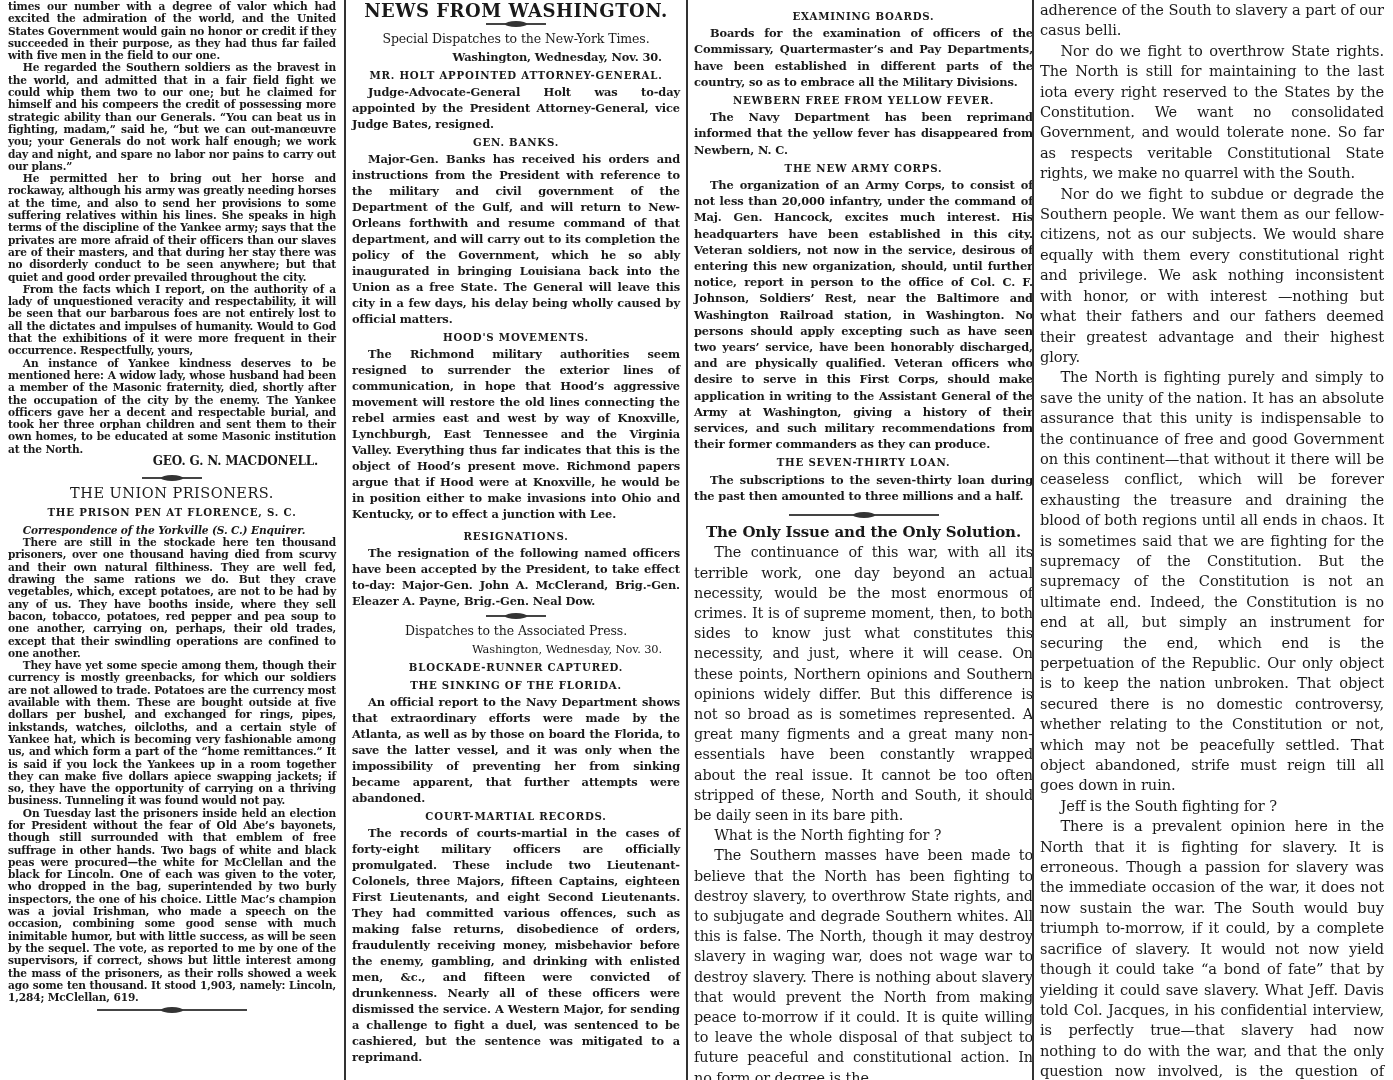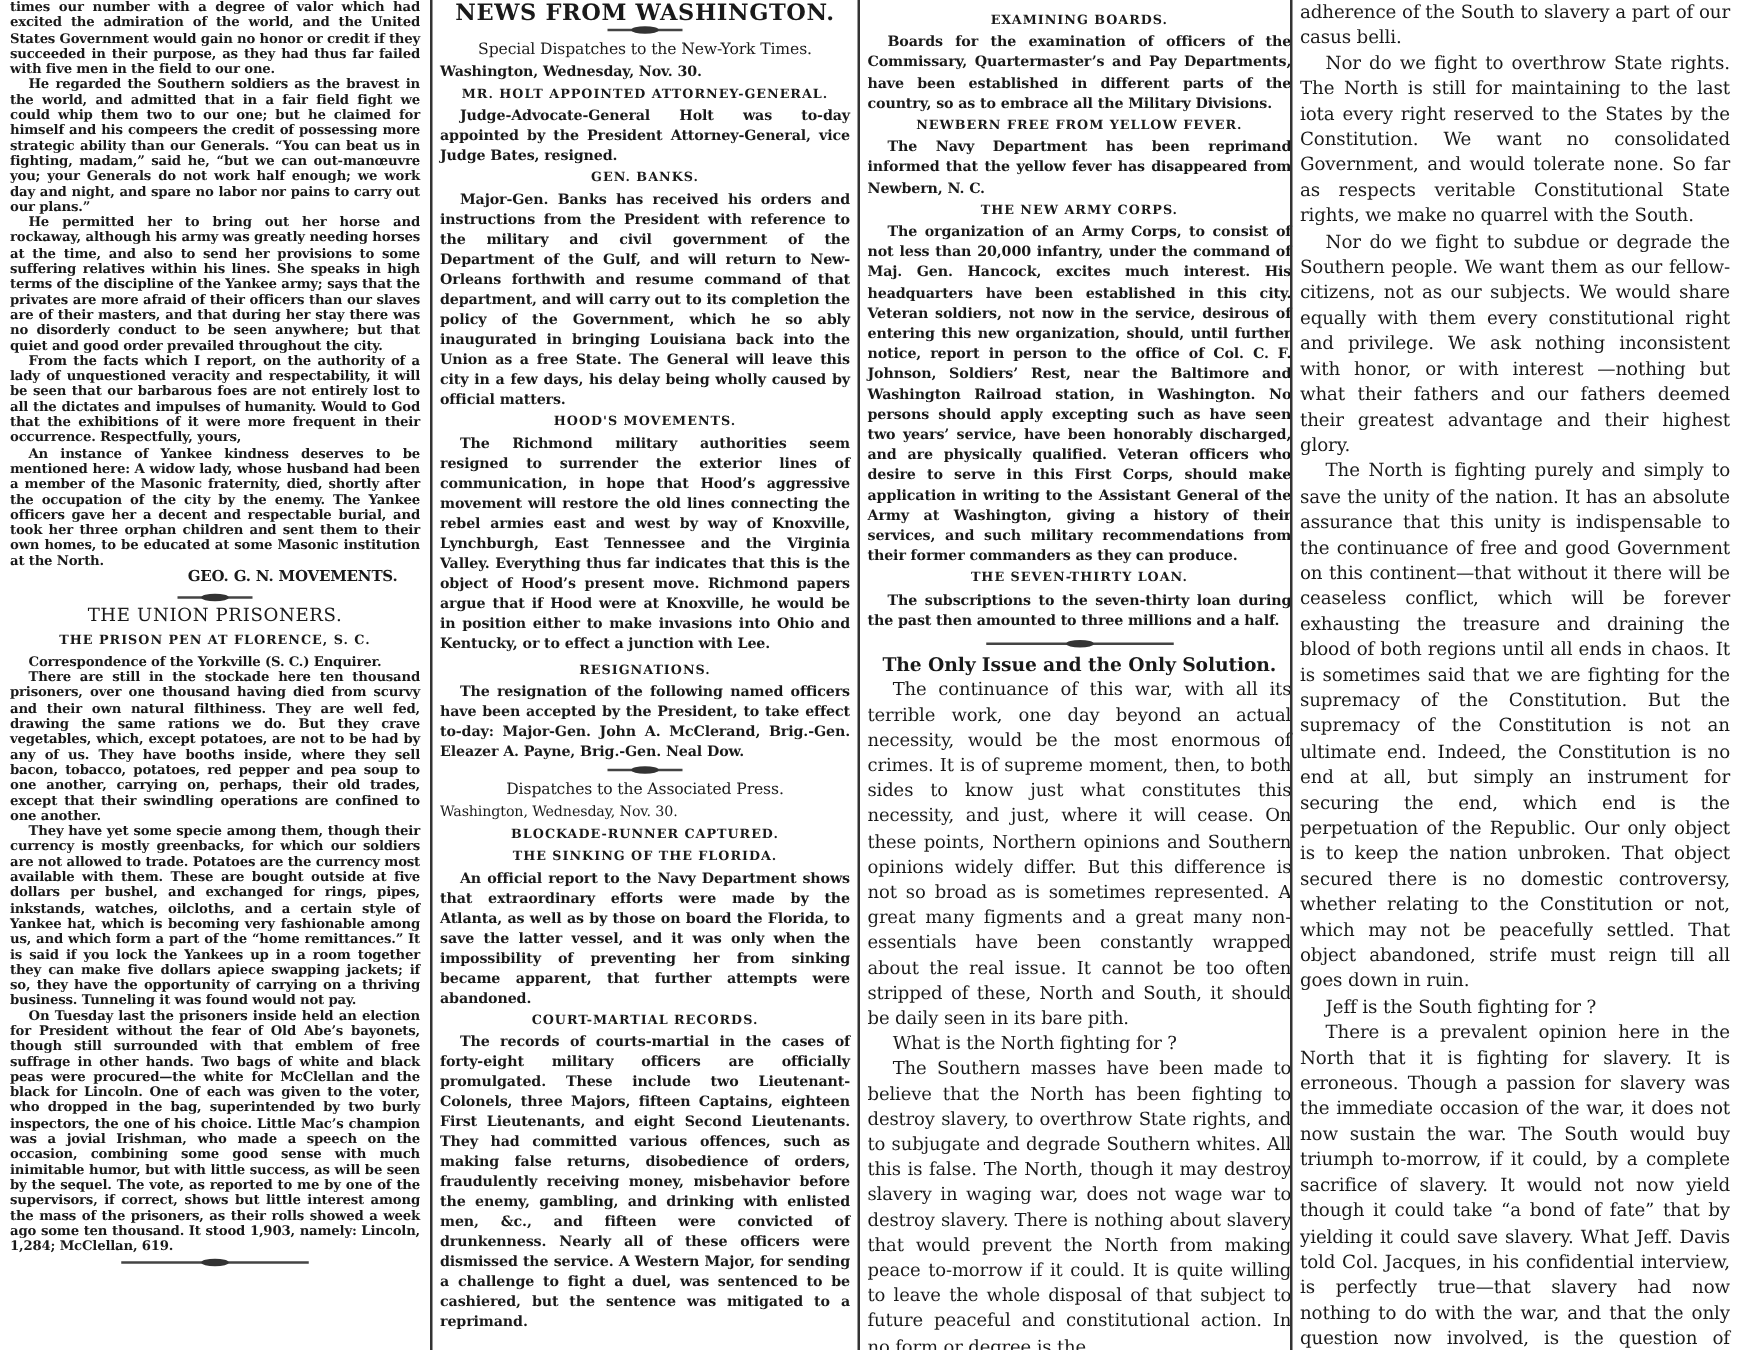--- a/index.html
+++ b/index.html
@@ -18,23 +18,23 @@
   .c3 { left:688px; width:351px; font-size:11.4px; line-height:16.2px; font-weight:bold; letter-spacing:-0.1px; }
   .c4 { left:1034px; width:356px; font-size:14.6px; line-height:20.4px; letter-spacing:-0.1px; }
   .c3 .ed { font-size:14.4px; line-height:20.2px; font-weight:normal; }
   .c4 p { font-weight:normal; }
   .rule-v { position:absolute; top:0; width:1.5px; background:#333; }
   p { margin:0; text-align:justify; text-indent:1.4em; }
   p.noindent { text-indent:0; }
   .head-big { text-align:center; font-weight:bold; font-size:18px; letter-spacing:0.5px; margin:3px 0 4px; text-indent:0; }
   .head-mid { text-align:center; font-weight:normal; font-size:13.5px; margin:2px 0; text-indent:0; }
   .sub { text-align:center; font-weight:bold; font-size:10.2px; letter-spacing:0.8px; margin:2px 0 1px; text-indent:0; text-transform:uppercase; }
-  .dateline { font-weight:bold; padding-right:18px; text-indent:0; }
+  .dateline { text-align:right; font-weight:bold; padding-right:18px; text-indent:0; }
   .sig { text-align:right; padding-right:18px; font-size:12px; text-indent:0; }
-  .ital { }
+  .ital { font-style:italic; }
   .deco {
     display:block; margin:8px auto; height:2px; background:#444; position:relative;
   }
   .deco::after {
     content:""; position:absolute; left:50%; top:-2px; width:22px; height:6px;
     margin-left:-11px; background:#333; border-radius:50%;
   }
   .q-head { text-align:center; font-weight:bold; font-size:15px; margin:4px 0 2px; text-indent:0; }
   .ed-q { text-indent:1.4em; }
 </style>
@@ -42,21 +42,21 @@
 <body>
 
 <div class="page">
 
   <div class="col c1">
     <p class="noindent">times our number with a degree of valor which had excited the admiration of the world, and the United States Government would gain no honor or credit if they succeeded in their purpose, as they had thus far failed with five men in the field to our one.</p>
     <p>He regarded the Southern soldiers as the bravest in the world, and admitted that in a fair field fight we could whip them two to our one; but he claimed for himself and his compeers the credit of possessing more strategic ability than our Generals. “You can beat us in fighting, madam,” said he, “but we can out-manœuvre you; your Generals do not work half enough; we work day and night, and spare no labor nor pains to carry out our plans.”</p>
     <p>He permitted her to bring out her horse and rockaway, although his army was greatly needing horses at the time, and also to send her provisions to some suffering relatives within his lines. She speaks in high terms of the discipline of the Yankee army; says that the privates are more afraid of their officers than our slaves are of their masters, and that during her stay there was no disorderly conduct to be seen anywhere; but that quiet and good order prevailed throughout the city.</p>
     <p>From the facts which I report, on the authority of a lady of unquestioned veracity and respectability, it will be seen that our barbarous foes are not entirely lost to all the dictates and impulses of humanity. Would to God that the exhibitions of it were more frequent in their occurrence. Respectfully, yours,</p>
     <p>An instance of Yankee kindness deserves to be mentioned here: A widow lady, whose husband had been a member of the Masonic fraternity, died, shortly after the occupation of the city by the enemy. The Yankee officers gave her a decent and respectable burial, and took her three orphan children and sent them to their own homes, to be educated at some Masonic institution at the North.</p>
-    <p class="sig">GEO. G. N. MOVEMENTS.</p>
+    <p class="sig">GEO. G. N. MACDONELL.</p>
     <span class="deco" style="width:60px;margin:10px auto 8px;"></span>
     <div class="head-mid" style="font-weight:normal;font-size:14.5px;letter-spacing:0.5px;">THE UNION PRISONERS.</div>
     <div class="sub" style="margin:6px 0 6px;">THE PRISON PEN AT FLORENCE, S. C.</div>
     <p class="ital" style="text-indent:1.4em;">Correspondence of the Yorkville (S. C.) Enquirer.</p>
     <p>There are still in the stockade here ten thousand prisoners, over one thousand having died from scurvy and their own natural filthiness. They are well fed, drawing the same rations we do. But they crave vegetables, which, except potatoes, are not to be had by any of us. They have booths inside, where they sell bacon, tobacco, potatoes, red pepper and pea soup to one another, carrying on, perhaps, their old trades, except that their swindling operations are confined to one another.</p>
     <p>They have yet some specie among them, though their currency is mostly greenbacks, for which our soldiers are not allowed to trade. Potatoes are the currency most available with them. These are bought outside at five dollars per bushel, and exchanged for rings, pipes, inkstands, watches, oilcloths, and a certain style of Yankee hat, which is becoming very fashionable among us, and which form a part of the “home remittances.” It is said if you lock the Yankees up in a room together they can make five dollars apiece swapping jackets; if so, they have the opportunity of carrying on a thriving business. Tunneling it was found would not pay.</p>
     <p>On Tuesday last the prisoners inside held an election for President without the fear of Old Abe’s bayonets, though still surrounded with that emblem of free suffrage in other hands. Two bags of white and black peas were procured—the white for McClellan and the black for Lincoln. One of each was given to the voter, who dropped in the bag, superintended by two burly inspectors, the one of his choice. Little Mac’s champion was a jovial Irishman, who made a speech on the occasion, combining some good sense with much inimitable humor, but with little success, as will be seen by the sequel. The vote, as reported to me by one of the supervisors, if correct, shows but little interest among the mass of the prisoners, as their rolls showed a week ago some ten thousand. It stood 1,903, namely: Lincoln, 1,284; McClellan, 619.</p>
     <span class="deco" style="width:150px;margin:6px auto;"></span>
   </div>
 

